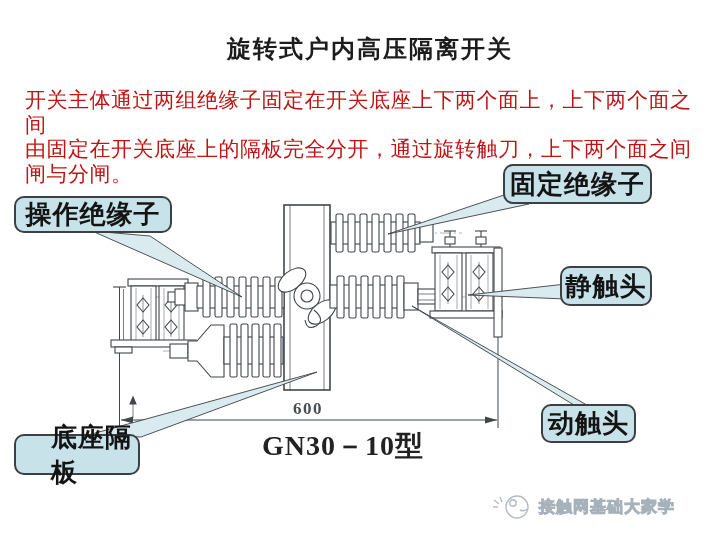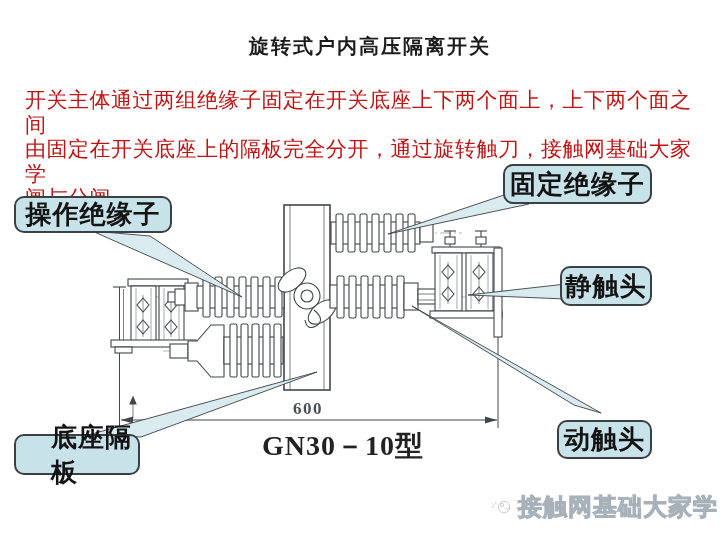--- a/index.html
+++ b/index.html
@@ -1,36 +1,36 @@
 <!DOCTYPE html>
 <html><head>
 <meta charset="utf-8">
 <style>
   html,body{margin:0;padding:0;background:#fff;}
   .slide{position:relative;width:720px;height:540px;background:#ffffff;overflow:hidden;
          font-family:"Liberation Serif","DejaVu Serif",serif;}
   .title{position:absolute;left:20px;top:33px;width:700px;text-align:center;
-         font-size:20px;font-weight:bold;color:#1c1c1c;letter-spacing:2px;}
+         font-size:24px;font-weight:bold;color:#1c1c1c;letter-spacing:2px;}
   .body-text{position:absolute;left:25px;top:88px;width:682px;font-size:21px;
          line-height:24.5px;font-weight:normal;color:#c01414;letter-spacing:0.5px;}
   .body-text span{display:block;}
   .callout{position:absolute;box-sizing:border-box;background:#c7e2e8;border:2px solid #3b4045;
          border-radius:10px;color:#141414;font-weight:bold;font-size:26px;letter-spacing:1px;
          display:flex;align-items:center;justify-content:center;}
   #co-operating{left:14px;top:196px;width:158px;height:37px;}
   #co-fixed{left:503px;top:164px;width:149px;height:40px;}
   #co-static{left:560px;top:266px;width:92px;height:40px;}
-  #co-moving{left:557px;top:404px;width:95px;height:39px;margin-top:16px;}
+  #co-moving{left:541px;top:404px;width:95px;height:39px;}
   #co-base{left:14px;top:434px;width:126px;height:41px;padding-left:35px;}
   .caption{position:absolute;left:234px;top:427px;width:190px;text-align:right;
          font-size:28px;font-weight:bold;color:#222;letter-spacing:1px;}
   .diagram-svg{position:absolute;left:0;top:0;}
   .watermark{position:absolute;left:490px;top:491px;width:228px;height:32px;
          display:flex;align-items:center;gap:5px;}
-  .watermark-text{font-family:"Liberation Sans","DejaVu Sans",sans-serif;font-size:24px;
+  .watermark-text{font-family:"Liberation Sans","DejaVu Sans",sans-serif;font-size:16px;
          font-weight:bold;color:#c3cad1;-webkit-text-stroke:1px #a7b1ba;letter-spacing:1px;
          white-space:nowrap;}
 </style>
 </head>
 <body>
 
 <div class="slide">
 
   <svg class="diagram-svg" width="720" height="540" viewBox="0 0 720 540">
 
@@ -167,21 +167,21 @@
       <polygon points="566,284 566,299 468,295"></polygon>
       <polygon points="574,405 601,413 412,306"></polygon>
       <polygon points="88,435 141,437 317,372"></polygon>
     </g>
   </svg>
 
   <div class="title">旋转式户内高压隔离开关</div>
 
   <div class="body-text">
     <span>开关主体通过两组绝缘子固定在开关底座上下两个面上，上下两个面之间</span>
-    <span>由固定在开关底座上的隔板完全分开，通过旋转触刀，接触网基础大家学</span>
+    <span>由固定在开关底座上的隔板完全分开，通过旋转触刀，上下两个面之间</span>
     <span>闸与分闸。</span>
   </div>
 
   <div class="callout" id="co-operating">操作绝缘子</div>
   <div class="callout" id="co-fixed">固定绝缘子</div>
   <div class="callout" id="co-static">静触头</div>
   <div class="callout" id="co-moving">动触头</div>
   <div class="callout" id="co-base">底座隔板</div>
 
   <div class="caption">GN30－10型</div>

